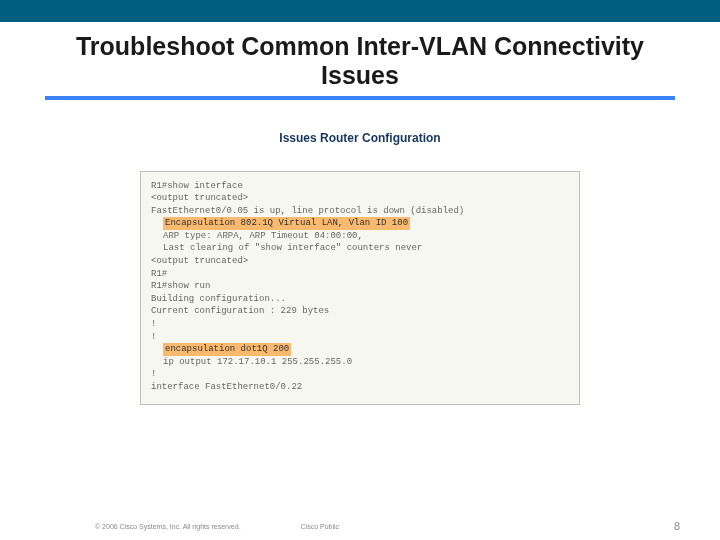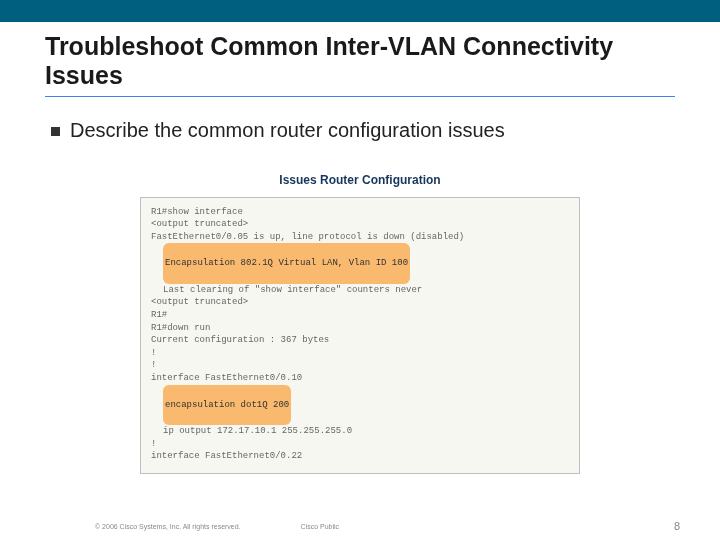--- a/index.html
+++ b/index.html
@@ -16,23 +16,24 @@
     background: #005f7f;
   }
   .content {
     padding: 10px 45px 0 45px;
   }
   .slide-title {
     font-size: 25px;
     font-weight: bold;
     color: #1a1a1a;
     line-height: 1.15;
-    border-bottom: 1px solid #3b82f6;
+    border-bottom: 4px solid #3b82f6;
     padding-bottom: 6px;
     margin-bottom: 22px;
+    text-align: center;
   }
   .bullet-row {
     display: flex;
     align-items: flex-start;
     margin-left: 6px;
   }
   .bullet-sq {
     width: 9px;
     height: 9px;
     background: #333;
@@ -50,40 +51,39 @@
   }
   .figure-title {
     font-size: 12px;
     color: #16365d;
     font-weight: bold;
     margin-bottom: 10px;
     display: inline-block;
   }
   .terminal-box {
     width: 440px;
-    margin: 0 auto;
+    margin: 16px auto;
     border: 1px solid #bfbfbf;
     background: #f7f7f2;
     padding: 8px 10px 10px 10px;
     text-align: left;
   }
   .term-line {
     font-family: "Courier New", monospace;
     font-size: 9px;
     color: #666;
     line-height: 1.4;
     white-space: pre;
   }
   .indent1 { padding-left: 12px; }
   .hl {
     background: #f9b96e;
     color: #333;
     display: inline-block;
-    padding: 14px 2px;
-    border-radius: 6px;
+    padding: 0 2px;
   }
   .footer {
     position: absolute;
     bottom: 8px;
     left: 0;
     width: 100%;
     font-size: 7px;
     color: #8a8a8a;
     padding: 0 40px;
     display: flex;
@@ -98,41 +98,38 @@
   }
 </style>
 </head>
 <body>
 
 <div class="top-bar"></div>
 
 <div class="content">
   <h1 class="slide-title">Troubleshoot Common Inter-VLAN Connectivity Issues</h1>
 
-  <div class="bullet-row">
-    <div class="bullet-sq"></div>
-    <div class="bullet-text">Describe the common router configuration issues</div>
-  </div>
 
   <div class="figure-wrap">
     <div class="figure-title">Issues Router Configuration</div>
 
     <div class="terminal-box">
       <div class="term-line">R1#show interface</div>
       <div class="term-line">&lt;output truncated&gt;</div>
       <div class="term-line">FastEthernet0/0.05 is up, line protocol is down (disabled)</div>
       <div class="term-line indent1"><span class="hl">Encapsulation 802.1Q Virtual LAN, Vlan ID 100</span></div>
+      <div class="term-line indent1">ARP type: ARPA, ARP Timeout 04:00:00,</div>
       <div class="term-line indent1">Last clearing of "show interface" counters never</div>
       <div class="term-line">&lt;output truncated&gt;</div>
       <div class="term-line">R1#</div>
-      <div class="term-line">R1#down run</div>
-      <div class="term-line">Current configuration : 367 bytes</div>
+      <div class="term-line">R1#show run</div>
+      <div class="term-line">Building configuration...</div>
+      <div class="term-line">Current configuration : 229 bytes</div>
       <div class="term-line">!</div>
       <div class="term-line">!</div>
-      <div class="term-line">interface FastEthernet0/0.10</div>
       <div class="term-line indent1"><span class="hl">encapsulation dot1Q 200</span></div>
       <div class="term-line indent1">ip output 172.17.10.1 255.255.255.0</div>
       <div class="term-line">!</div>
       <div class="term-line">interface FastEthernet0/0.22</div>
     </div>
   </div>
 </div>
 
 <div class="footer">
   <span class="copyright">© 2006 Cisco Systems, Inc. All rights reserved.</span>

